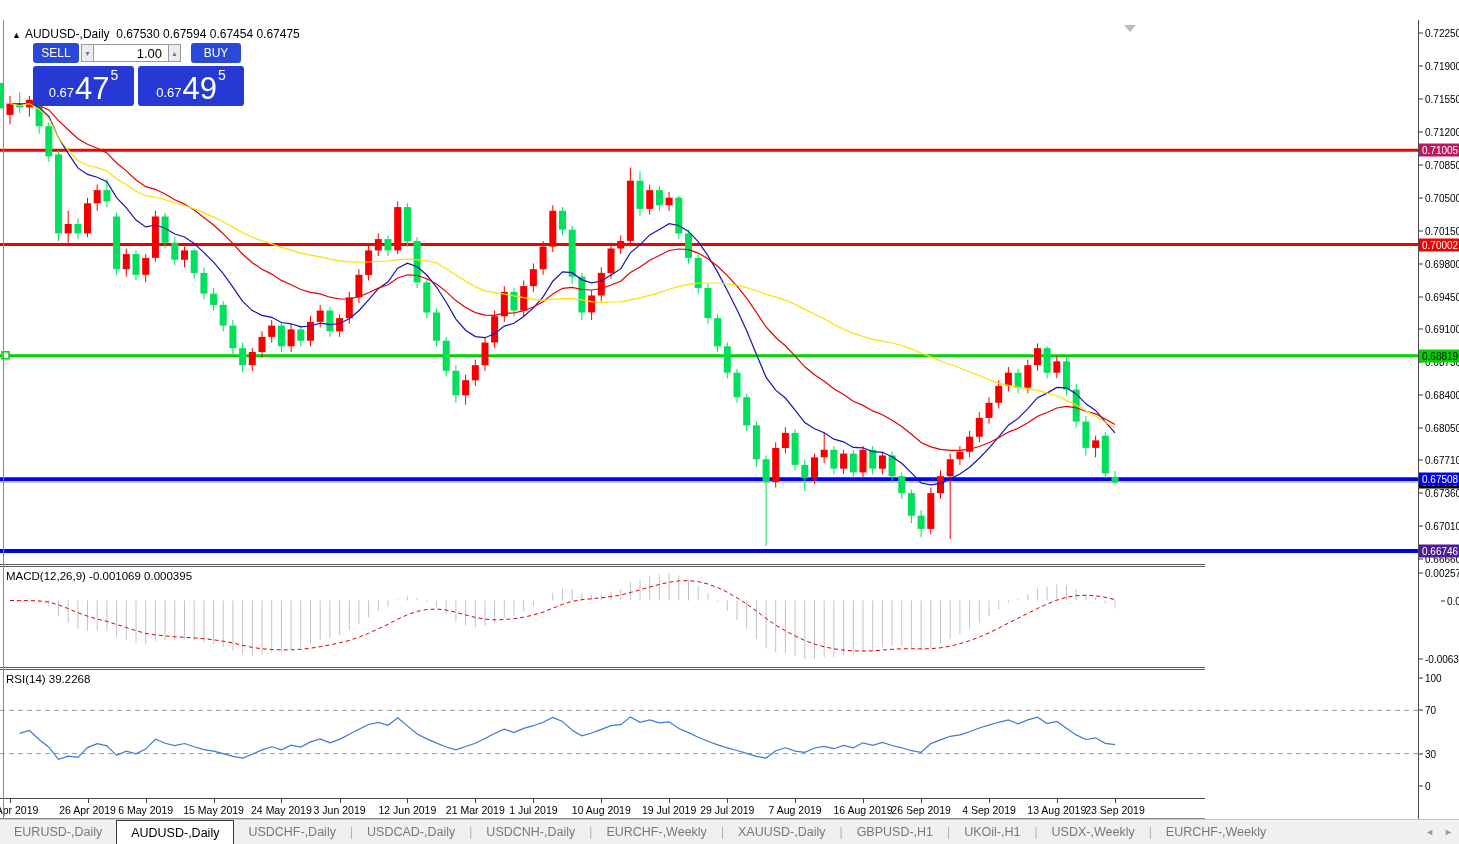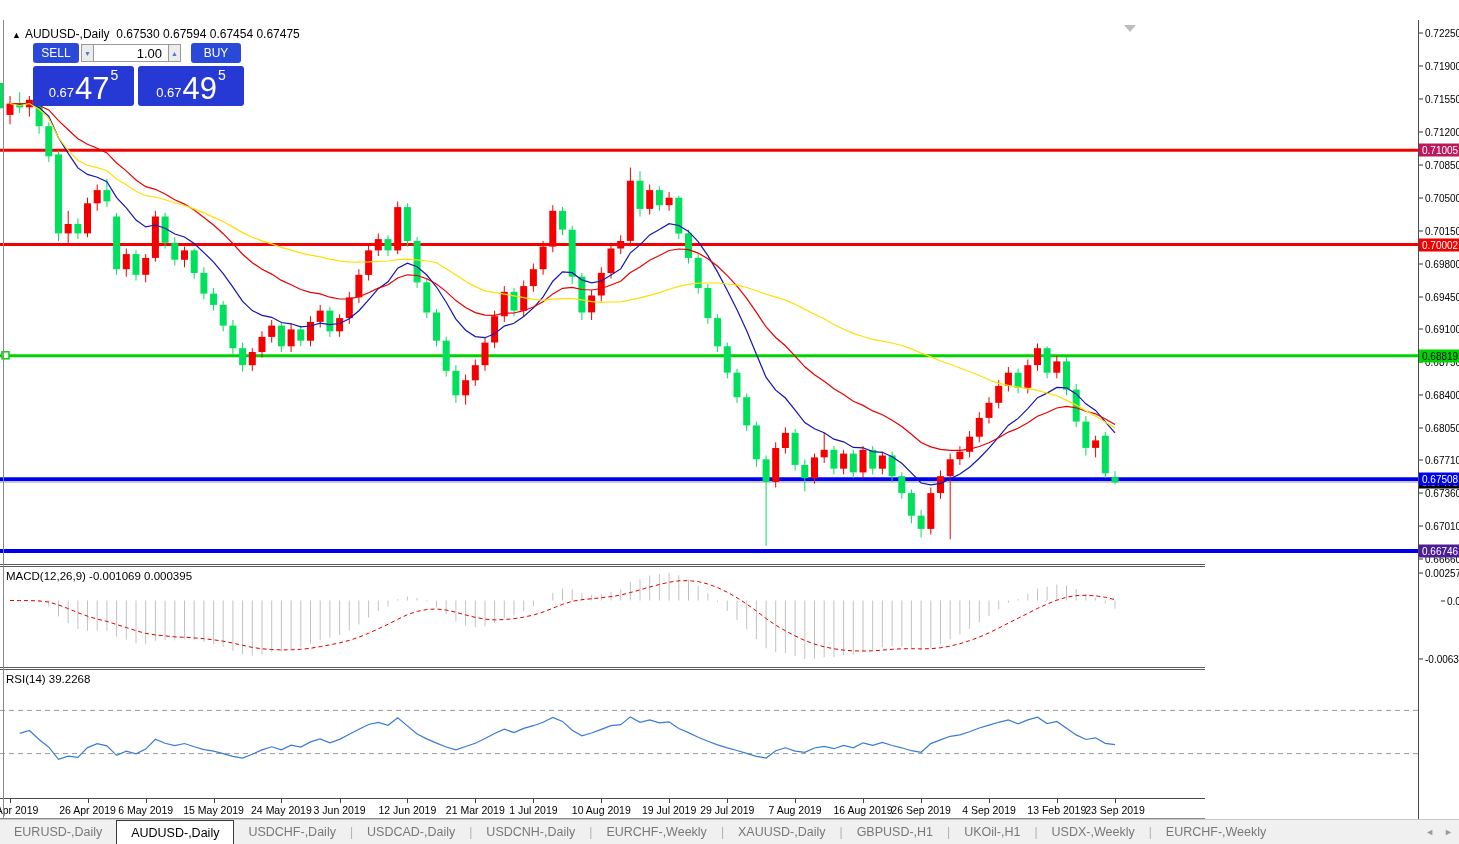--- a/index.html
+++ b/index.html
@@ -497,20 +497,26 @@
 
   <div id="sep2" class="row"></div>
 
   <div id="rsi-row" class="row">
     <svg id="rsi-svg" class="plot" width="1418" height="128">
         <line x1="0" y1="40.4" x2="1418" y2="40.4" stroke="#9a9a9a" stroke-width="1" stroke-dasharray="5 4"></line>
         <line x1="0" y1="83.6" x2="1418" y2="83.6" stroke="#9a9a9a" stroke-width="1" stroke-dasharray="5 4"></line>
         <polyline points="19.7,63.3 29.4,60.5 39.1,69.5 48.8,77.2 58.5,89.4 68.2,86.2 77.9,87.4 87.5,77.6 97.2,73.7 106.9,75.8 116.6,85.4 126.3,81.2 136.0,83.8 145.7,79.1 155.4,69.3 165.1,73.3 174.8,75.7 184.5,73.5 194.2,76.8 203.9,79.6 213.6,81.1 223.2,83.7 232.9,86.3 242.6,88.1 252.3,84.2 262.0,79.9 271.7,76.8 281.4,79.9 291.1,75.2 300.8,77.0 310.5,71.9 320.2,69.0 329.9,72.9 339.6,69.4 349.3,64.3 358.9,59.3 368.6,54.5 378.3,52.4 388.0,55.3 397.7,47.8 407.4,55.9 417.1,64.0 426.8,68.9 436.5,73.1 446.2,77.0 455.9,79.9 465.6,76.5 475.3,73.2 485.0,68.5 494.6,63.5 504.3,59.2 514.0,62.6 523.7,58.4 533.4,55.7 543.1,52.2 552.8,47.4 562.5,51.4 572.2,60.2 581.9,65.8 591.6,63.0 601.3,59.4 611.0,55.7 620.7,54.6 630.4,46.9 640.0,52.3 649.7,49.9 659.4,52.8 669.1,51.8 678.8,58.5 688.5,62.6 698.2,67.2 707.9,71.3 717.6,74.9 727.3,77.9 737.0,80.5 746.7,83.3 756.4,86.3 766.1,88.1 775.7,80.8 785.4,77.8 795.1,81.1 804.8,82.4 814.5,78.0 824.2,76.4 833.9,78.7 843.6,75.4 853.3,77.8 863.0,72.8 872.7,75.4 882.4,72.5 892.1,75.5 901.8,77.8 911.4,80.7 921.1,82.3 930.8,73.6 940.5,69.9 950.2,66.3 959.9,64.8 969.6,61.7 979.3,58.0 989.0,55.2 998.7,52.3 1008.4,50.0 1018.1,53.9 1027.8,49.9 1037.5,47.2 1047.1,53.5 1056.8,51.5 1066.5,58.3 1076.2,64.9 1085.9,69.5 1095.6,67.8 1105.3,73.3 1115.0,74.7" fill="none" stroke="#3a7bd5" stroke-width="1.2"></polyline>
       </svg>
     <div class="pane-label">RSI(14) 39.2268</div>
+    <div id="rsi-axis" class="axis">
+        <div class="tick" style="top: 8px;"><i></i>100</div>
+        <div class="tick" style="top: 40.4px;"><i></i>70</div>
+        <div class="tick" style="top: 83.6px;"><i></i>30</div>
+        <div class="tick" style="top: 116px;"><i></i>0</div>
+      </div>
   </div>
 
   <div id="date-row" class="row">
       <div class="dtick" style="left: 10px;"></div>
       <div class="dlabel" style="left: 10px;">16 Apr 2019</div>
       <div class="dtick" style="left: 87.5px;"></div>
       <div class="dlabel" style="left: 87.5px;">26 Apr 2019</div>
       <div class="dtick" style="left: 145.7px;"></div>
       <div class="dlabel" style="left: 145.7px;">6 May 2019</div>
       <div class="dtick" style="left: 213.6px;"></div>
@@ -533,21 +539,21 @@
       <div class="dlabel" style="left: 727.3px;">29 Jul 2019</div>
       <div class="dtick" style="left: 795.1px;"></div>
       <div class="dlabel" style="left: 795.1px;">7 Aug 2019</div>
       <div class="dtick" style="left: 863px;"></div>
       <div class="dlabel" style="left: 863px;">16 Aug 2019</div>
       <div class="dtick" style="left: 921.1px;"></div>
       <div class="dlabel" style="left: 921.1px;">26 Sep 2019</div>
       <div class="dtick" style="left: 989px;"></div>
       <div class="dlabel" style="left: 989px;">4 Sep 2019</div>
       <div class="dtick" style="left: 1056.8px;"></div>
-      <div class="dlabel" style="left: 1056.8px;">13 Feb 2019</div>
+      <div class="dlabel" style="left: 1056.8px;">13 Aug 2019</div>
       <div class="dtick" style="left: 1115px;"></div>
       <div class="dlabel" style="left: 1115px;">23 Sep 2019</div>
     </div>
 
   <div id="vaxis"></div>
   <div id="wborder-l"></div>
 
   <div id="tabbar">
     <div class="tab">EURUSD-,Daily</div>
       <div class="tab active">AUDUSD-,Daily</div>

